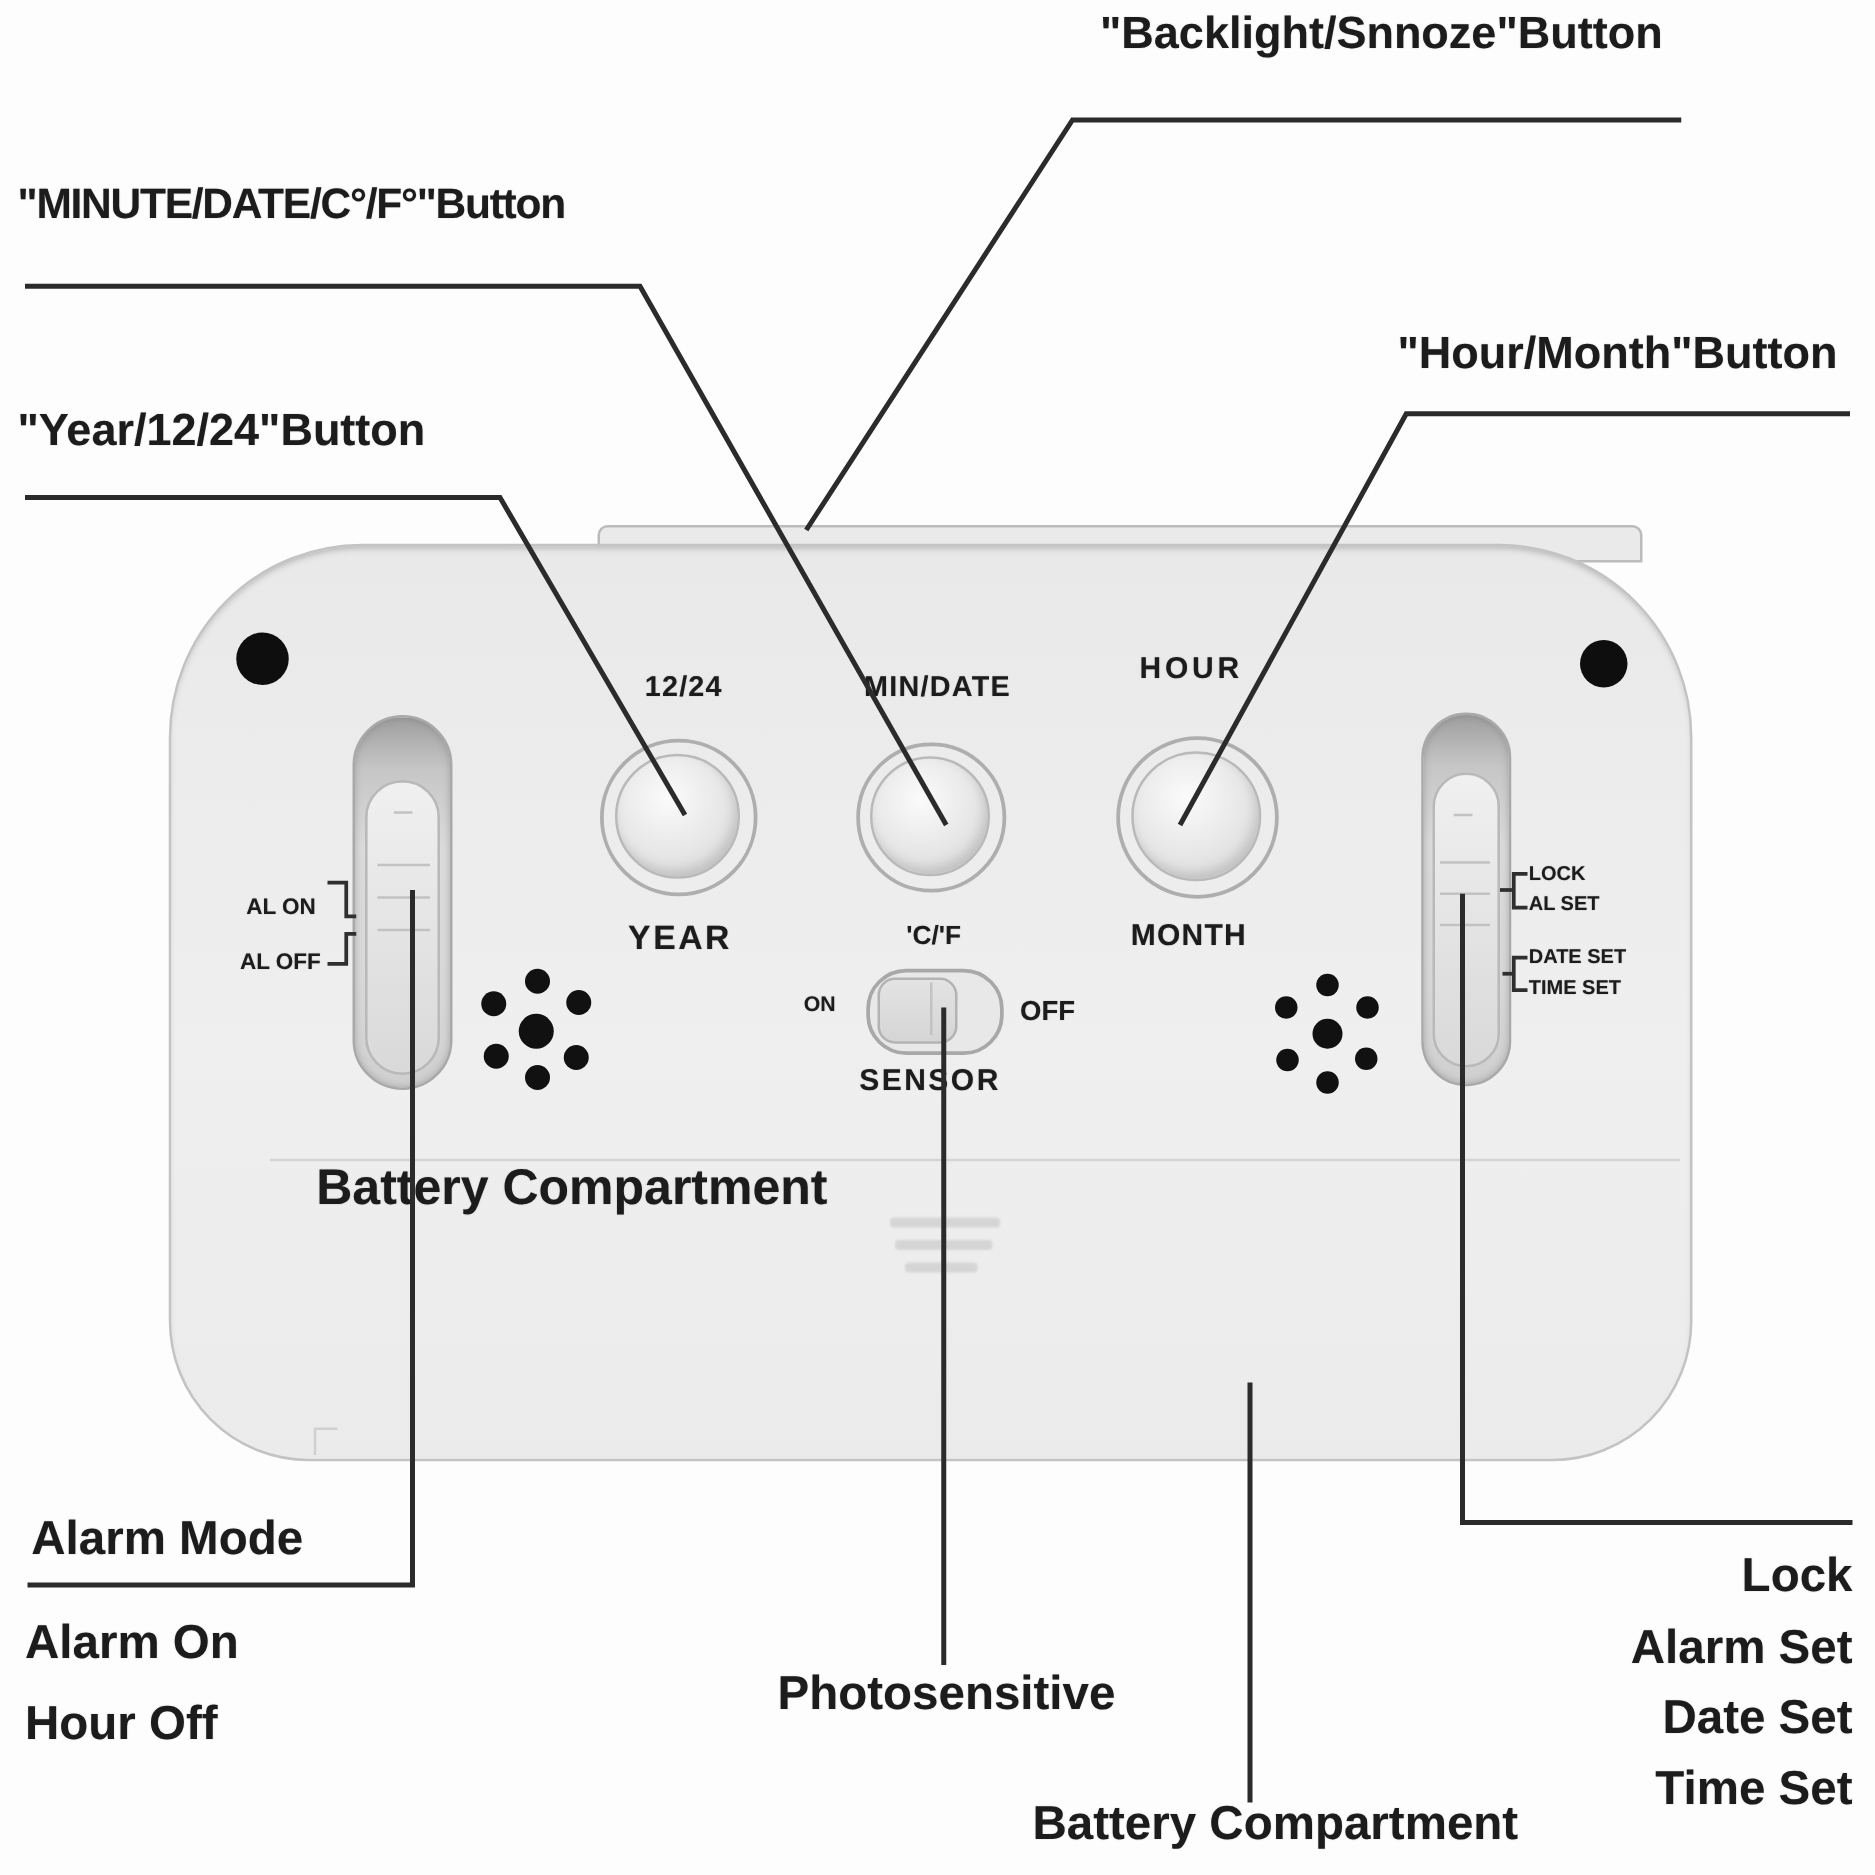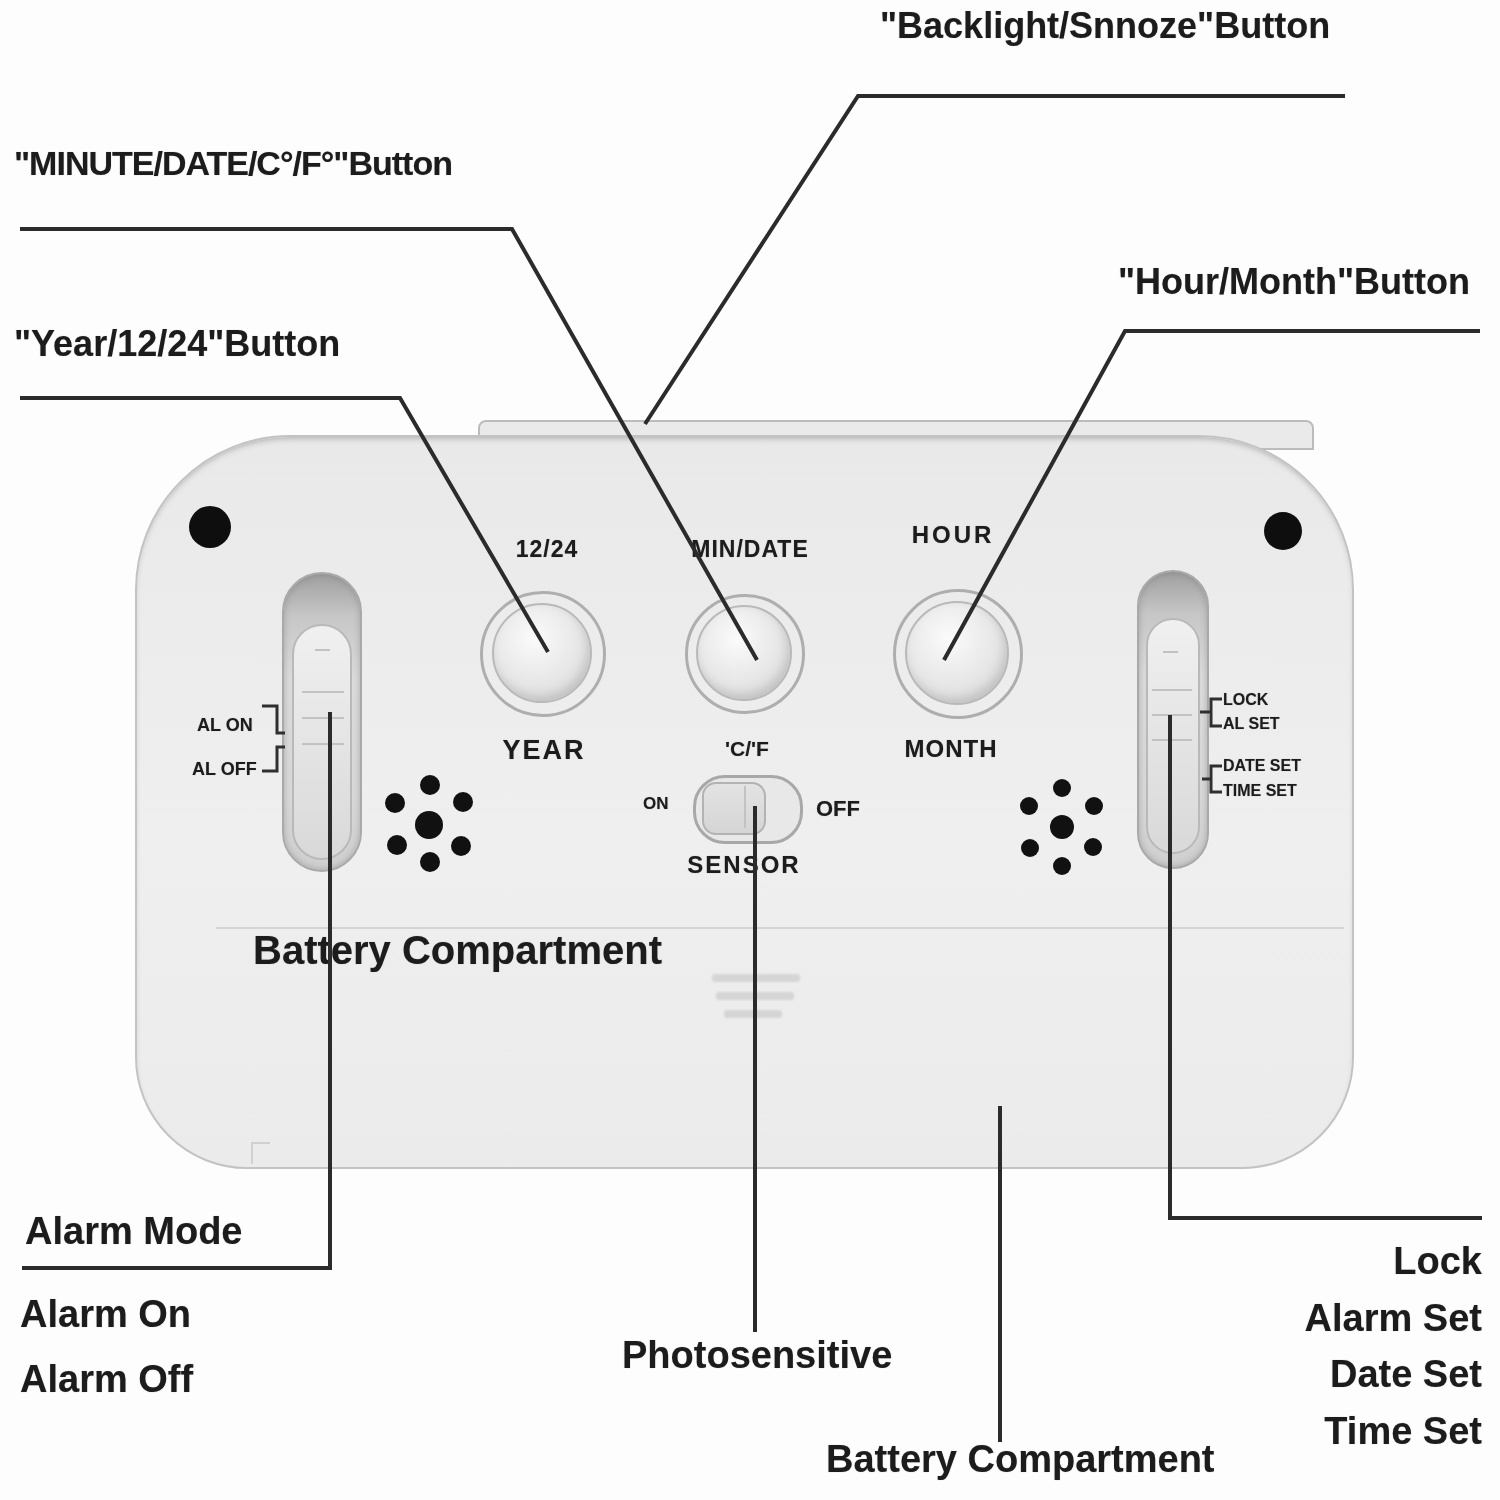--- a/index.html
+++ b/index.html
@@ -110,21 +110,21 @@
 
   <div class="lbl" style="left:253px;top:930px;font-size:40px;">Battery Compartment</div>
 
   <div class="lbl" style="left:880px;top:8px;font-size:36px;">"Backlight/Snnoze"Button</div>
   <div class="lbl" style="left:14px;top:146px;font-size:34px;letter-spacing:-1px;">"MINUTE/DATE/C°/F°"Button</div>
   <div class="lbl" style="left:14px;top:326px;font-size:36px;">"Year/12/24"Button</div>
   <div class="lbl" style="left:1118px;top:264px;font-size:36px;">"Hour/Month"Button</div>
 
   <div class="lbl" style="left:25px;top:1212px;font-size:38px;">Alarm Mode</div>
   <div class="lbl" style="left:20px;top:1295px;font-size:38px;">Alarm On</div>
-  <div class="lbl" style="left:20px;top:1360px;font-size:38px;">Alarm Off</div>
+  <div class="lbl" style="left:20px;top:1360px;font-size:38px;">Hour Off</div>
 
   <div class="lbl" style="left:622px;top:1336px;font-size:38px;">Photosensitive</div>
   <div class="lbl" style="left:826px;top:1440px;font-size:38px;">Battery Compartment</div>
 
   <div class="lbl rt" style="left:1180px;top:1242px;width:302px;font-size:38px;">Lock</div>
   <div class="lbl rt" style="left:1180px;top:1299px;width:302px;font-size:38px;">Alarm Set</div>
   <div class="lbl rt" style="left:1180px;top:1355px;width:302px;font-size:38px;">Date Set</div>
   <div class="lbl rt" style="left:1180px;top:1412px;width:302px;font-size:38px;">Time Set</div>
 
   <svg class="overlay" width="1500" height="1500" viewBox="0 0 1500 1500">

